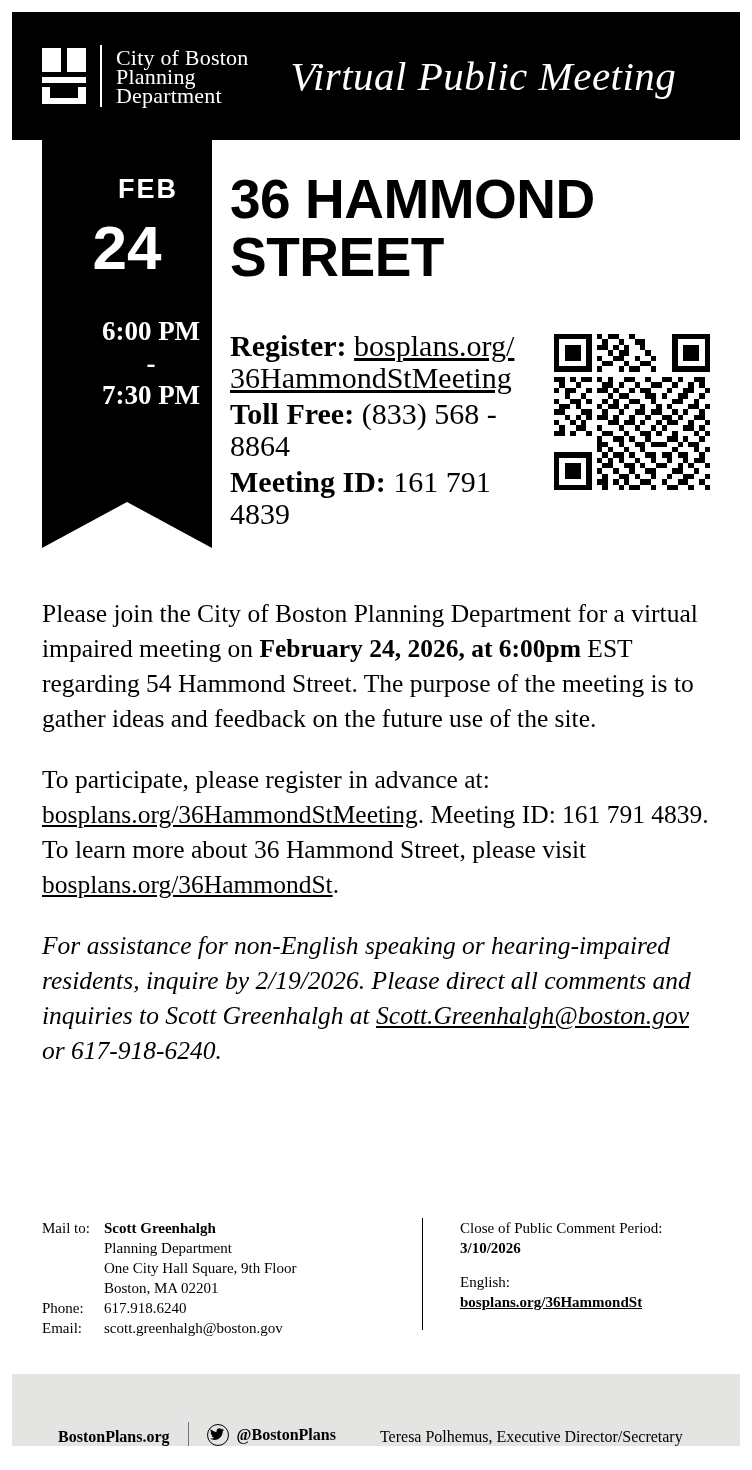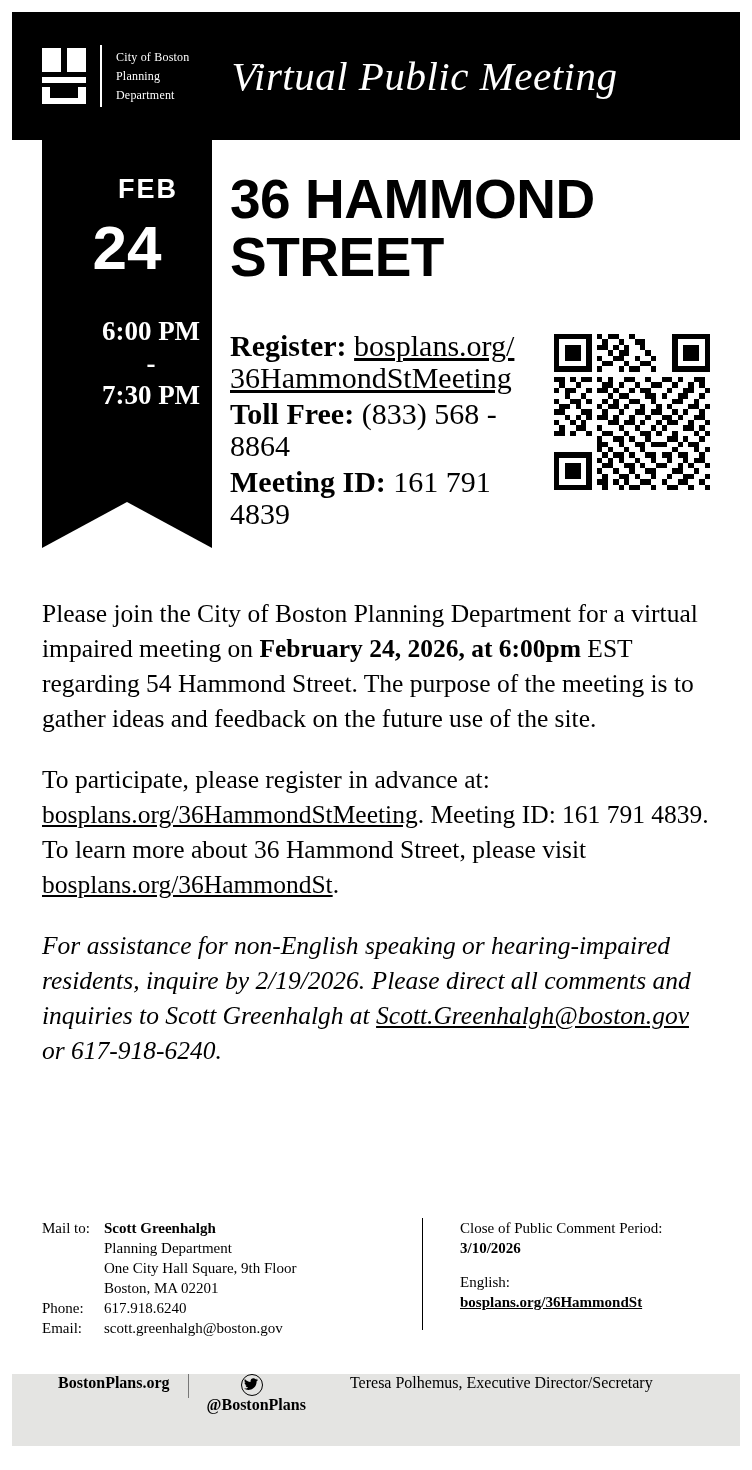--- a/index.html
+++ b/index.html
@@ -49,21 +49,21 @@
   }
   .logo-divider {
     width: 2px;
     height: 62px;
     background: #ffffff;
     margin: 0 14px;
   }
   .logo-text {
     color: #ffffff;
     font-family: "Liberation Serif", serif;
-    font-size: 12px;
+    font-size: 22px;
     line-height: 19px;
     letter-spacing: .2px;
   }
   .header-title {
     color: #ffffff;
     font-family: "Liberation Serif", serif;
     font-style: italic;
     font-size: 41px;
     margin-left: 42px;
     letter-spacing: .5px;
@@ -203,41 +203,40 @@
 
   
   .footer {
     position: absolute;
     left: 12px;
     top: 1374px;
     width: 728px;
     height: 72px;
     background: #e4e4e2;
     display: flex;
-    align-items: flex-start;
+    align-items: flex-end;
   }
   .footer-brand {
     font-family: "Liberation Serif", serif;
     font-weight: bold;
     font-size: 16px;
     margin-left: 46px;
   }
   .footer-div {
     width: 1px;
     height: 24px;
     background: #777777;
     margin: 0 18px;
   }
   .footer-social {
     display: flex;
     align-items: center;
     font-family: "Liberation Serif", serif;
     font-weight: bold;
     font-size: 16px;
-    flex-direction: column;
   }
   .bird {
     display: inline-block;
     width: 20px;
     height: 20px;
     border: 1.5px solid #000;
     border-radius: 50%;
     margin-right: 8px;
     position: relative;
   }

